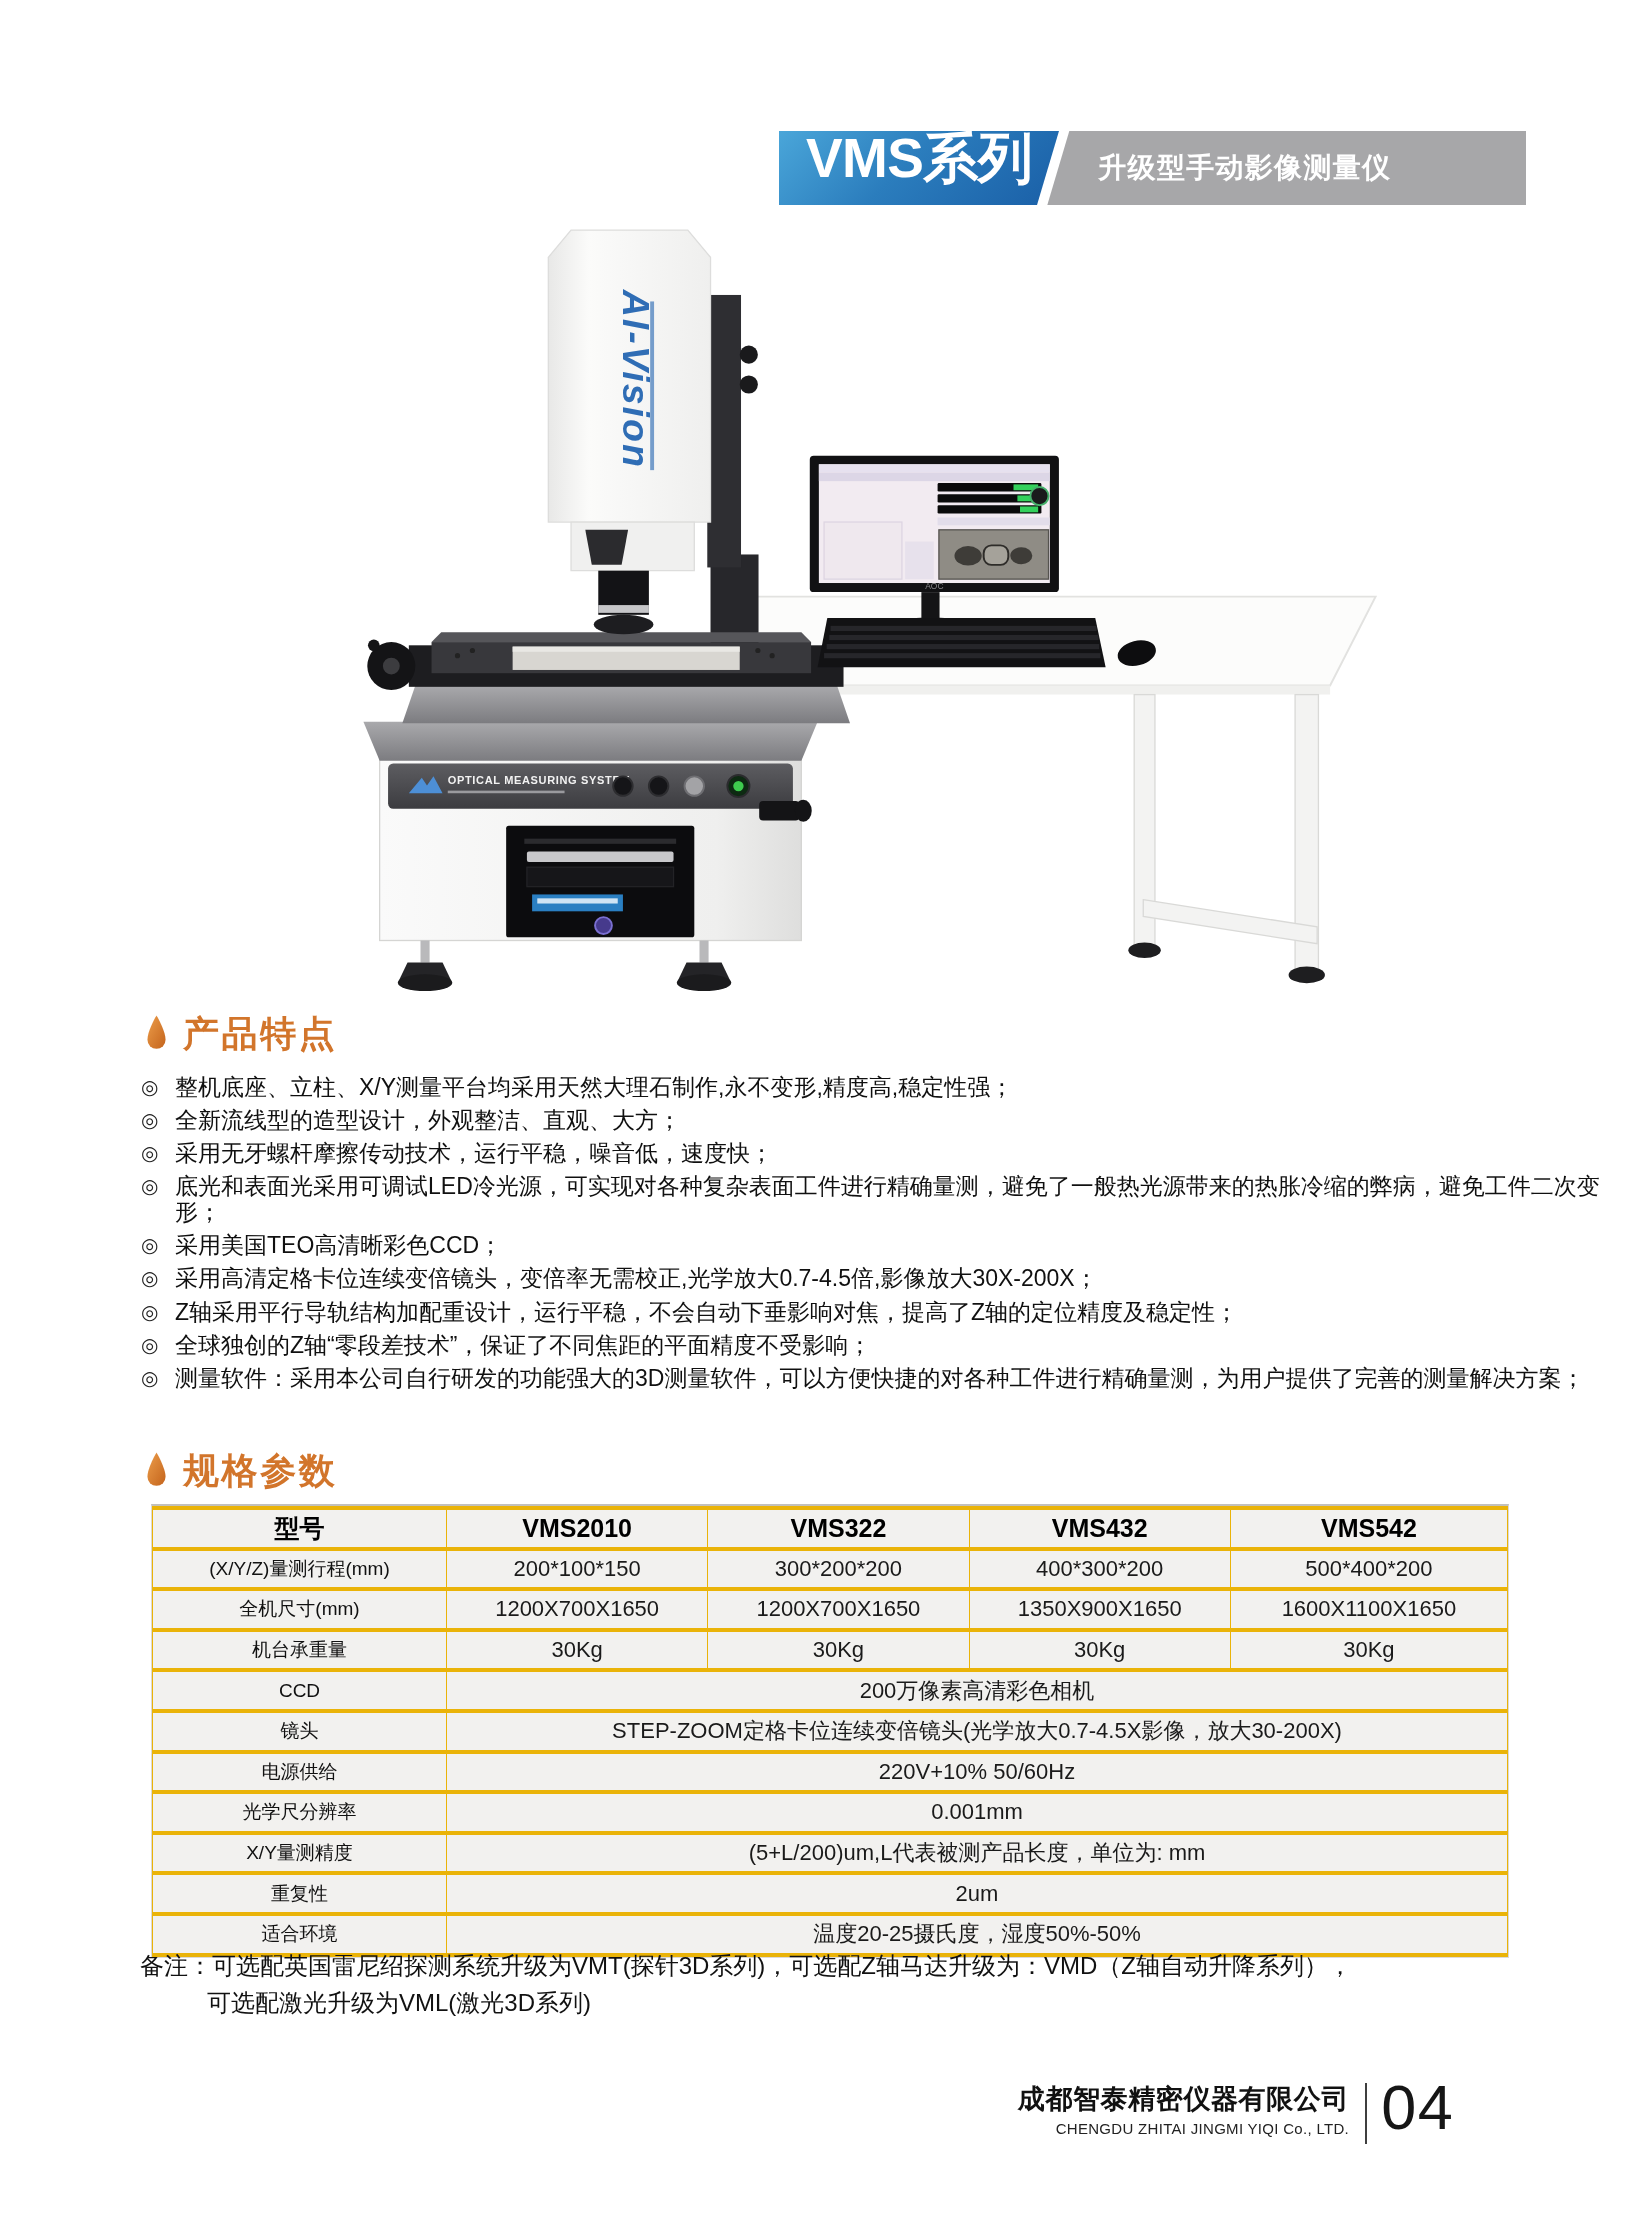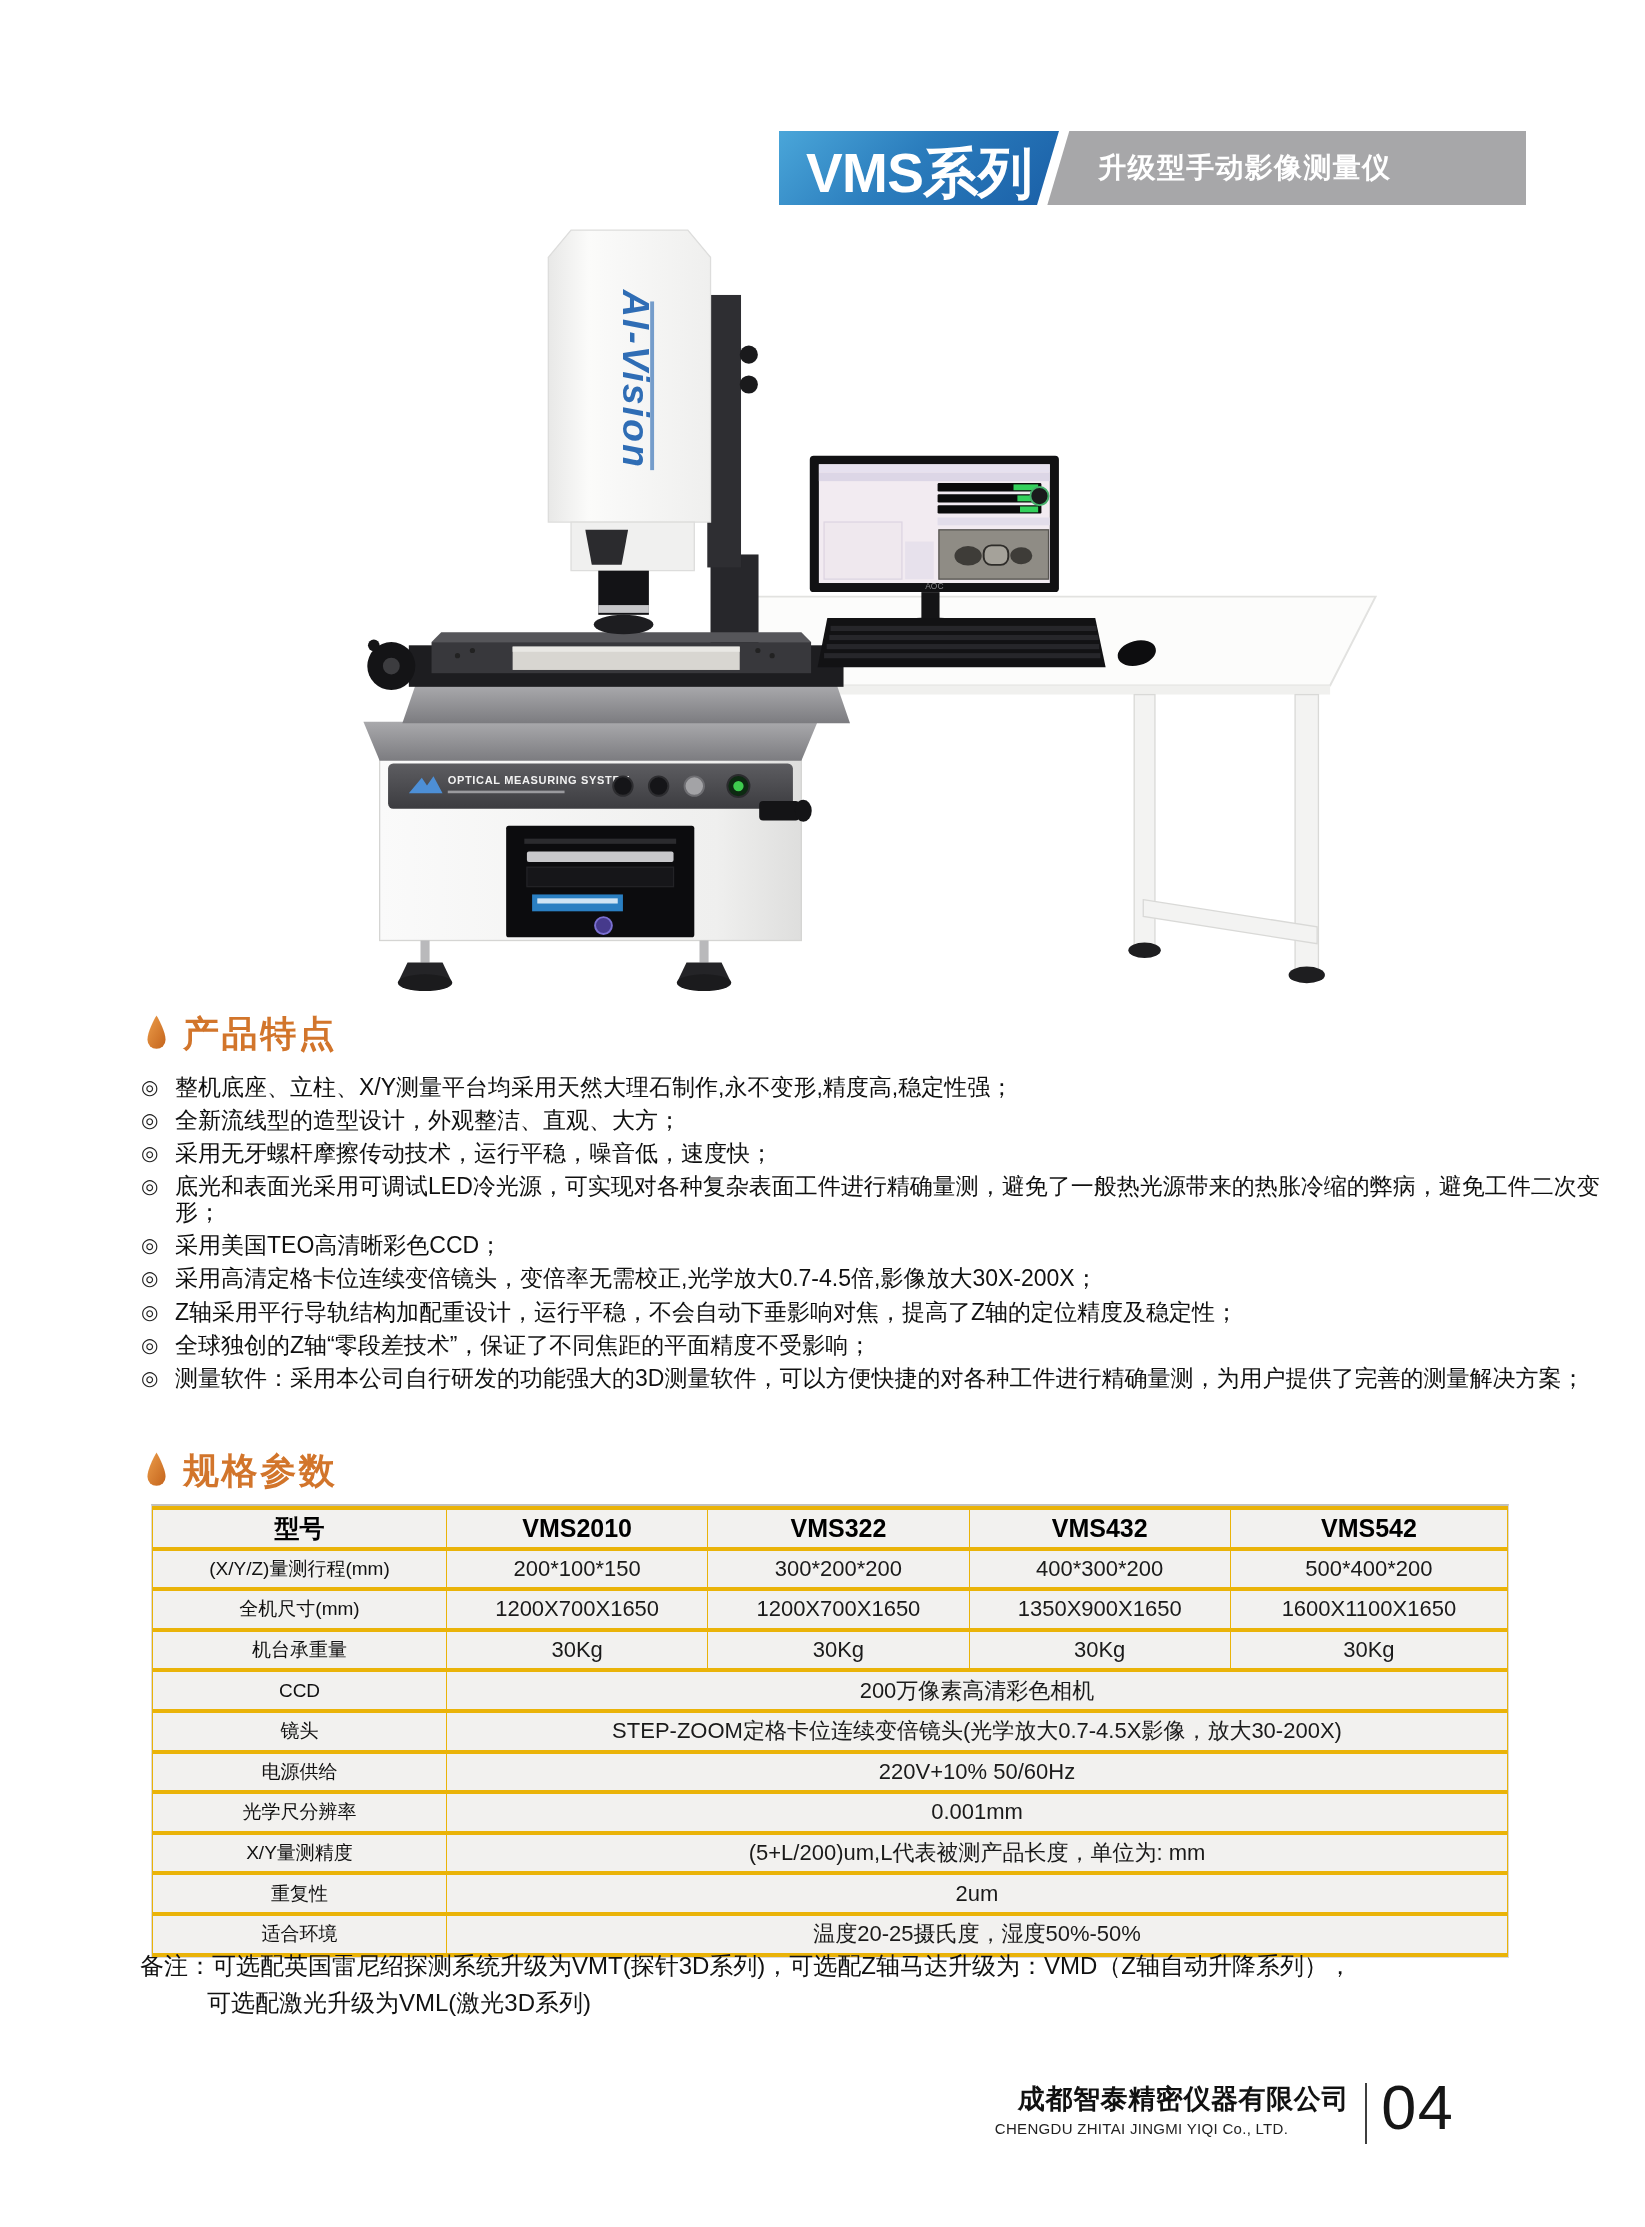--- a/index.html
+++ b/index.html
@@ -4,21 +4,21 @@
 <style>
   html,body{margin:0;padding:0;background:#ffffff;}
   body{width:1646px;height:2227px;position:relative;font-family:"Liberation Sans","DejaVu Sans",sans-serif;color:#111;}
   .page{position:absolute;inset:0;background:#fff;overflow:hidden;}
 
   
   .banner{position:absolute;top:131px;left:779px;height:74px;display:flex;}
   .banner-blue{position:relative;width:280px;height:74px;
     background:linear-gradient(135deg,#4aa6d9 0%,#2b7dbd 45%,#1a5fa7 100%);
     clip-path:polygon(0 0,100% 0,calc(100% - 22px) 100%,0 100%);
-    display:flex;align-items:flex-end;justify-content:center;}
+    display:flex;align-items:flex-start;justify-content:center;}
   .banner-blue span{color:#fff;font-size:55px;font-weight:900;letter-spacing:-0.6px;line-height:1;padding-bottom:3.9px;}
   .banner-gray{position:relative;margin-left:-11.7px;width:479px;height:74px;background:#a7a7a9;
     clip-path:polygon(22px 0,100% 0,100% 100%,0 100%);
     display:flex;align-items:center;}
   .banner-gray span{color:#fff;font-size:28px;font-weight:700;letter-spacing:1.3px;padding-left:51px;line-height:1;}
 
   
   .photo{position:absolute;left:318px;top:217px;width:1077px;height:782px;}
 
   
@@ -45,21 +45,21 @@
 
   
   .notes{position:absolute;left:140px;top:1947px;width:1428px;}
   .notes .n1{font-size:24px;color:#111;line-height:37px;}
   .notes .n2{font-size:24px;color:#111;line-height:37px;padding-left:67px;}
 
   
   .footer{position:absolute;left:909px;top:2076px;width:649px;height:84px;}
   .f-company{position:absolute;right:209px;top:9px;text-align:right;width:415px;}
   .f-cn{font-size:27px;font-weight:700;color:#111;letter-spacing:0.6px;line-height:1.1;}
-  .f-en{font-size:15px;color:#222;letter-spacing:0.3px;margin-top:5.2px;text-align:center;}
+  .f-en{font-size:15px;color:#222;letter-spacing:0.3px;margin-top:5.2px;}
   .f-div{position:absolute;right:191px;top:6.5px;width:1.9px;height:61px;background:#3f3f3f;}
   .f-num{position:absolute;right:104px;top:-5.2px;font-size:63px;font-weight:400;color:#161616;letter-spacing:1.3px;margin-left:6px;}
 </style>
 </head>
 <body>
 
 <div class="page">
 
   <div class="banner">
     <div class="banner-blue">

